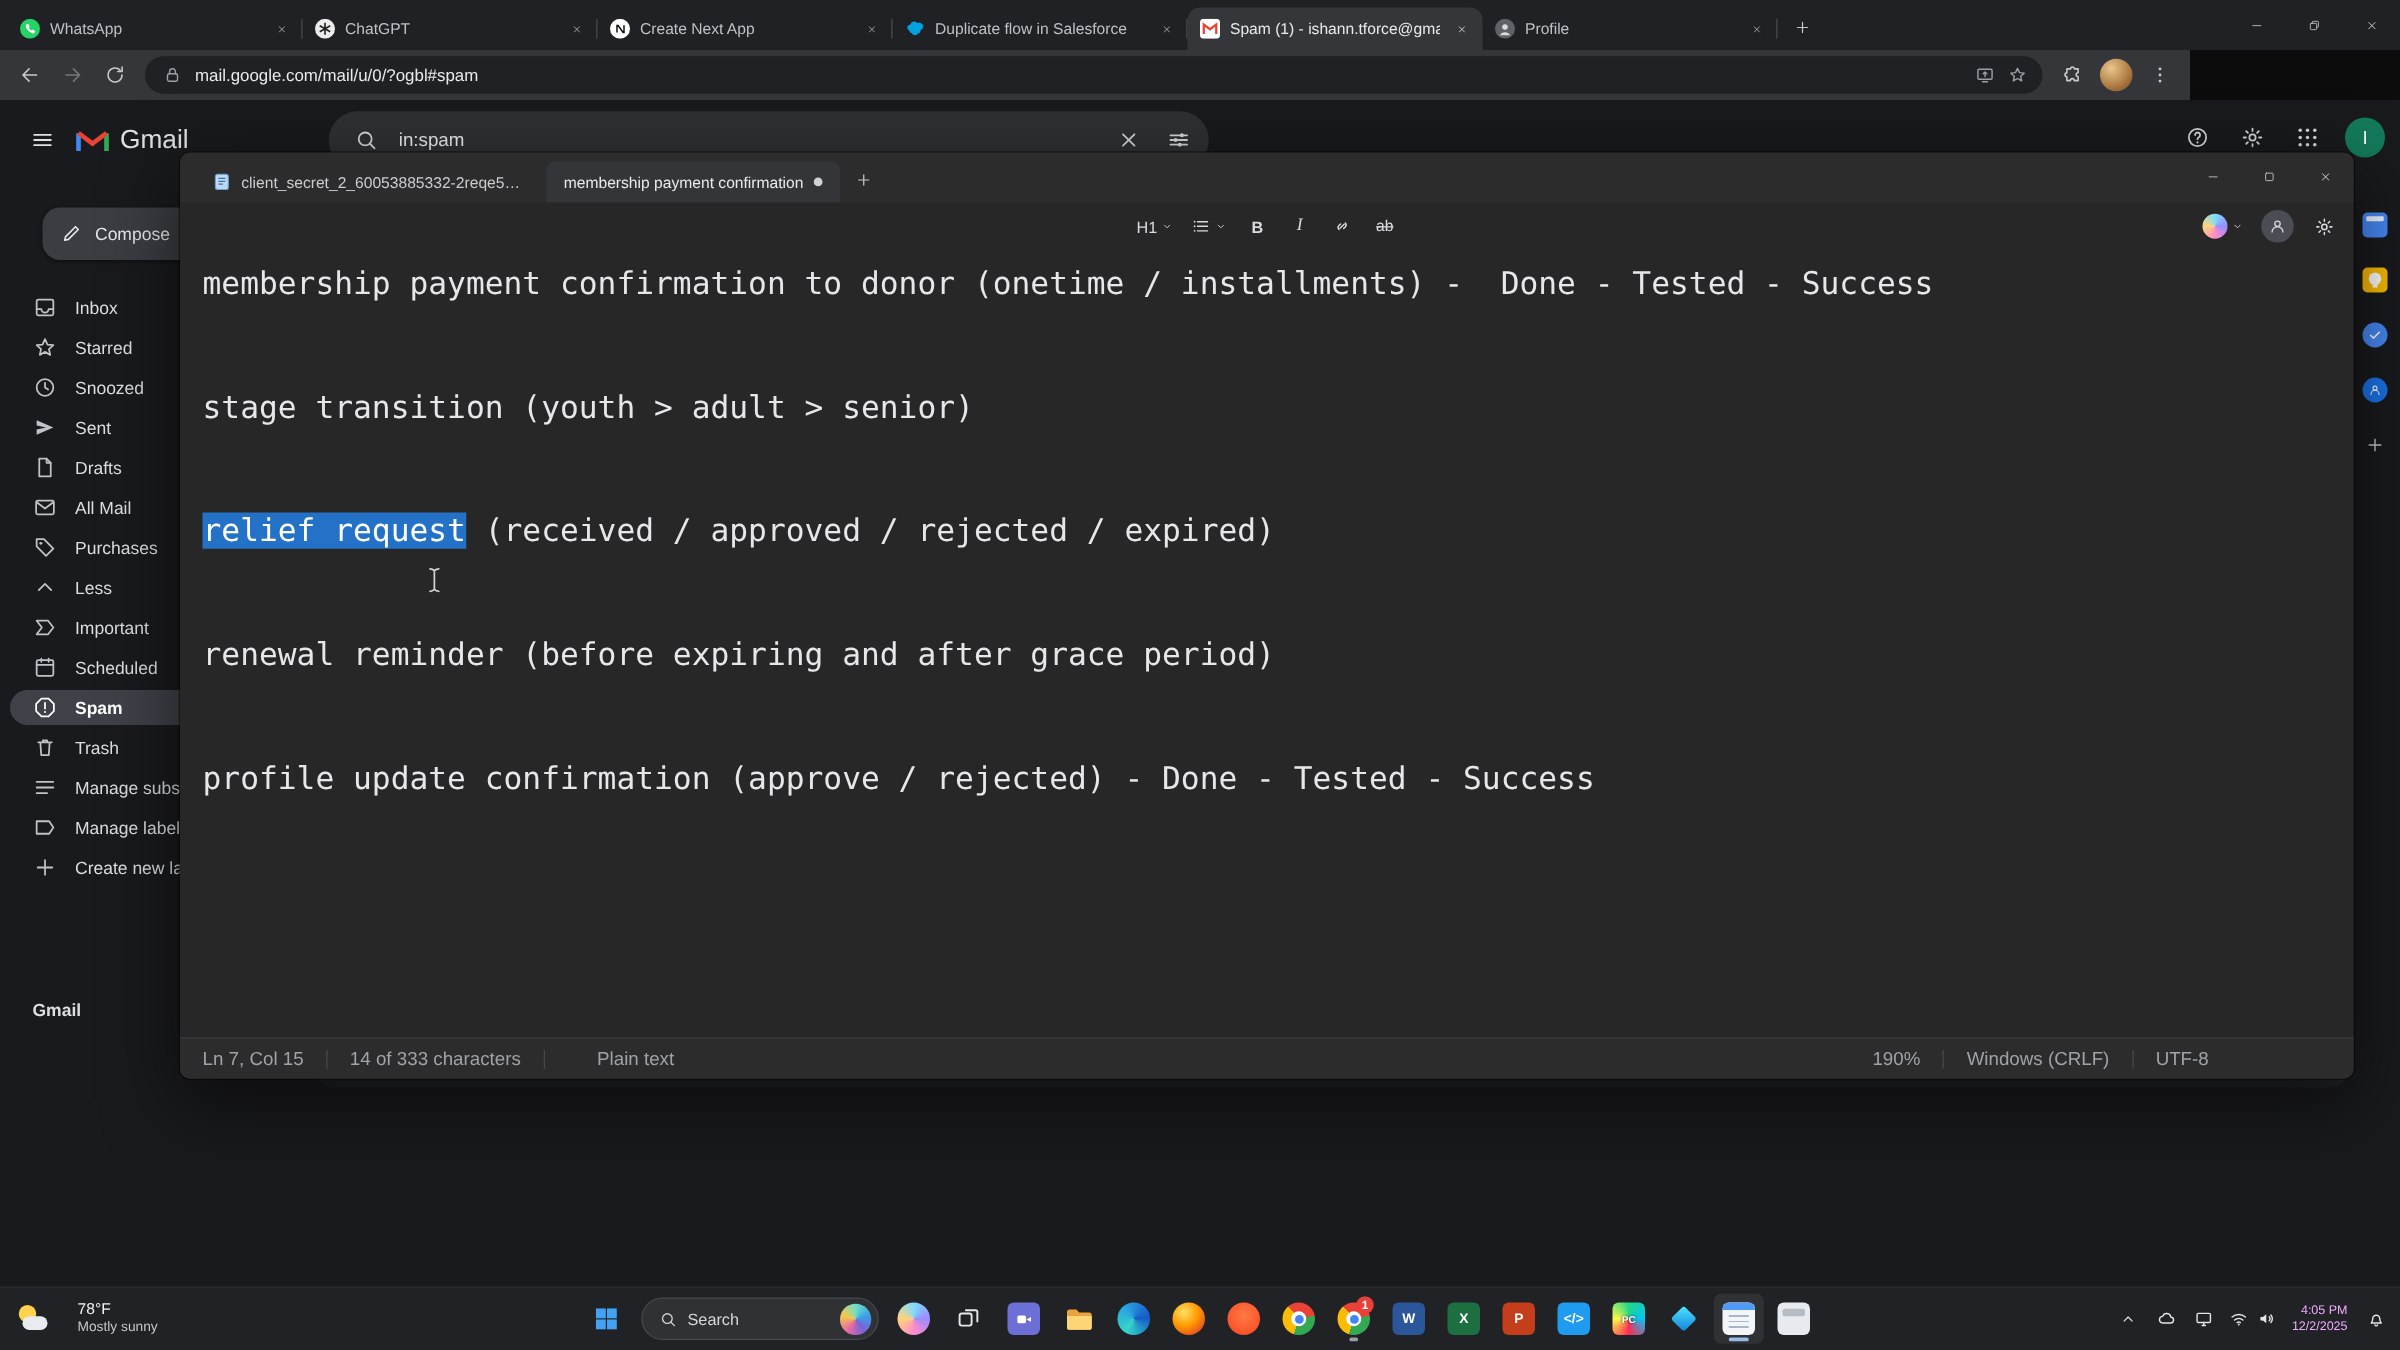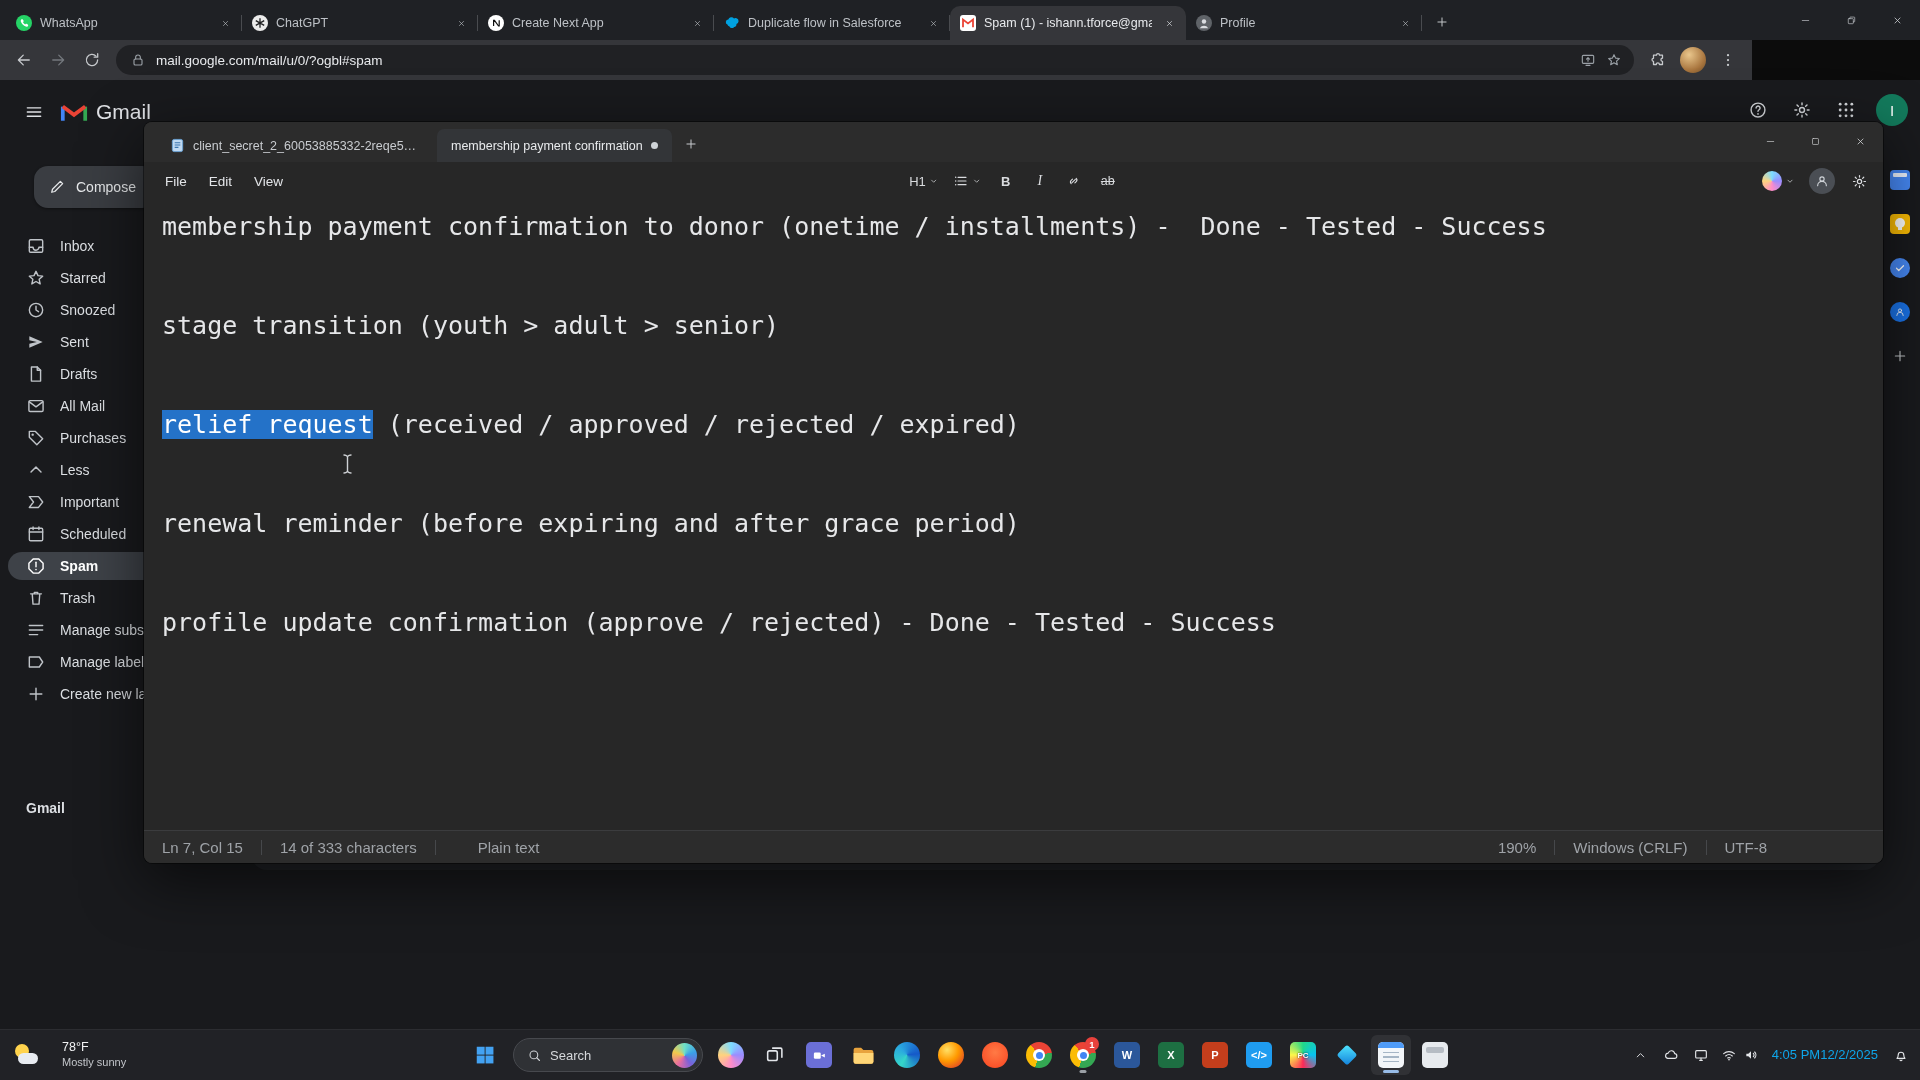--- a/index.html
+++ b/index.html
@@ -155,21 +155,21 @@
   .k-notepad{background:#f3f6f9;position:relative;border-radius:5px;overflow:hidden}
   .k-notepad::before{content:'';position:absolute;left:0;top:0;right:0;height:6px;background:#4f9bf7}
   .k-notepad::after{content:'';position:absolute;left:5px;right:5px;top:10px;height:12px;background:repeating-linear-gradient(#a6b6c6 0 1.5px,transparent 1.5px 4.5px)}
   .k-window{background:#e7eaee;border-radius:5px;position:relative}
   .k-window::before{content:'';position:absolute;left:4px;top:5px;right:4px;height:6px;background:#b6bcc4;border-radius:2px}
   .badge{position:absolute;top:2px;right:4px;min-width:14px;height:14px;border-radius:7px;background:var(--badge);color:#fff;font-size:9.5px;font-weight:700;display:flex;align-items:center;justify-content:center;padding:0 3px}
   .tb-tray{position:absolute;right:4px;top:0;height:100%;display:flex;align-items:center}
   .trbtn{height:36px;min-width:30px;padding:0 5px;border-radius:5px;display:flex;align-items:center;justify-content:center;color:#e4e6e9;gap:6px}
   .trbtn svg{width:16px;height:16px}
   .trbtn.small svg{width:13px;height:13px}
-  .clock{display:flex;flex-direction:row;align-items:flex-end;justify-content:center;color:#0ea5e9;font-size:13px;line-height:1.35;padding:0 8px}
+  .clock{display:flex;flex-direction:column;align-items:flex-end;justify-content:center;color:#f0abfc;font-size:10px;line-height:1.35;padding:0 8px}
 </style>
 </head>
 <body>
 
 <div class="screen">
 
   <div class="tabstrip">
     <div class="tabs">
         <div class="ctab">
           <span class="fav">
@@ -360,20 +360,42 @@
           </span>
         </div>
       <div class="g-logo">
         <svg viewBox="0 0 24 18">
             <path d="M2.4 16.5V4.4" stroke="#4285f4" stroke-width="3.2" fill="none"></path>
             <path d="M21.6 16.5V4.4" stroke="#34a853" stroke-width="3.2" fill="none"></path>
             <path d="M2.4 4.2 12 11.4 21.6 4.2" stroke="#ea4335" stroke-width="3.2" fill="none"></path>
           </svg>
         <span class="g-wordmark">Gmail</span>
       </div>
+    </div>
+    <div class="g-search">
+      <span class="g-hbtn" style="width:28px;height:28px" data-icon="search-icon">
+          <svg viewBox="0 0 24 24" fill="none" stroke="currentColor" stroke-width="1.7" stroke-linecap="round" stroke-linejoin="round">
+            <circle cx="11" cy="11" r="6.2"></circle>
+            <path d="M15.6 15.6L20 20"></path>
+          </svg>
+        </span>
+      <span class="q">in:spam</span>
+      <span class="g-hbtn" style="width:28px;height:28px" data-icon="close-icon">
+          <svg viewBox="0 0 24 24" fill="none" stroke="currentColor" stroke-width="1.7" stroke-linecap="round" stroke-linejoin="round">
+            <path d="M6.5 6.5l11 11M17.5 6.5l-11 11"></path>
+          </svg>
+        </span>
+      <span class="g-hbtn" style="width:28px;height:28px" data-icon="sliders-icon">
+          <svg viewBox="0 0 24 24" fill="none" stroke="currentColor" stroke-width="1.7" stroke-linecap="round" stroke-linejoin="round">
+            <path d="M4 7.5h16M4 12h16M4 16.5h16"></path>
+            <circle cx="15" cy="7.5" r="1.9" fill="currentColor" stroke="none"></circle>
+            <circle cx="9" cy="12" r="1.9" fill="currentColor" stroke="none"></circle>
+            <circle cx="13" cy="16.5" r="1.9" fill="currentColor" stroke="none"></circle>
+          </svg>
+        </span>
     </div>
     <div class="g-hicons">
       <div class="g-hbtn">
           <span data-icon="help-icon">
             <svg viewBox="0 0 24 24" fill="none" stroke="currentColor" stroke-width="1.7" stroke-linecap="round" stroke-linejoin="round">
               <circle cx="12" cy="12" r="8.3"></circle>
               <path d="M9.7 9.6a2.4 2.4 0 1 1 3.6 2.1c-.9.5-1.3 1-1.3 1.9"></path>
               <circle cx="12" cy="16.7" r="1" fill="currentColor" stroke="none"></circle>
             </svg>
           </span>
@@ -611,25 +633,20 @@
             </svg>
           </span>
         </div>
       <div class="nwc">
           <span data-icon="close-icon">
             <svg viewBox="0 0 24 24" fill="none" stroke="currentColor" stroke-width="1.7" stroke-linecap="round" stroke-linejoin="round">
               <path d="M6.5 6.5l11 11M17.5 6.5l-11 11"></path>
             </svg>
           </span>
         </div>
-    </div>
-    <div class="n-menubar">
-      <span class="nmenu">File</span>
-      <span class="nmenu">Edit</span>
-      <span class="nmenu">View</span>
     </div>
     <div class="n-fmt">
       <div class="fbtn">
           <span>H1</span>
           <span class="chev" data-icon="chevron-down-icon">
             <svg viewBox="0 0 24 24" fill="none" stroke="currentColor" stroke-width="1.7" stroke-linecap="round" stroke-linejoin="round">
               <path d="M7 10l5 5 5-5"></path>
             </svg>
           </span>
         </div>

